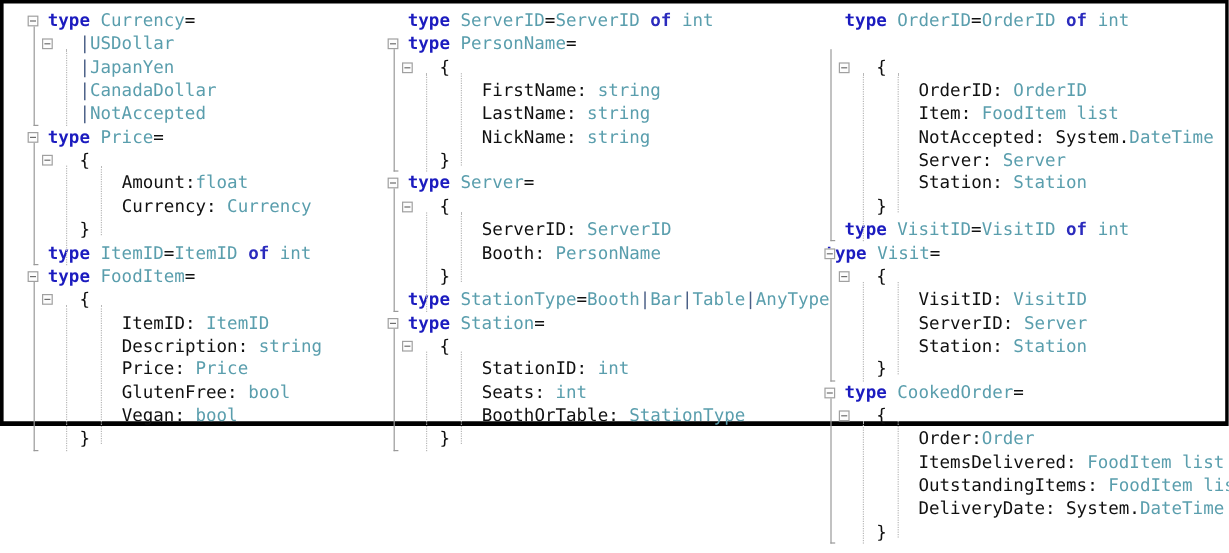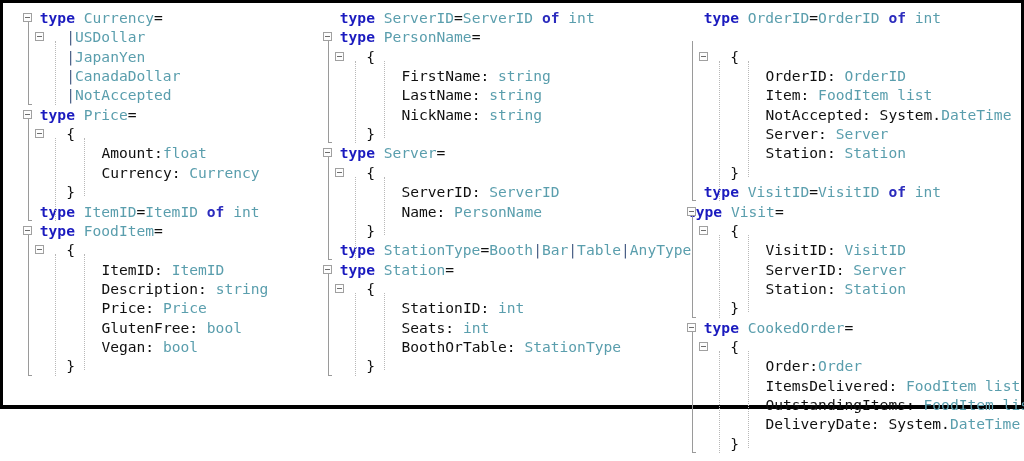--- a/index.html
+++ b/index.html
@@ -9,21 +9,21 @@
   }
   body {
     width: 1024px;
     height: 461px;
     overflow: hidden;
     font-family: "DejaVu Sans Mono", "Liberation Mono", monospace;
   }
   #editor {
     position: relative;
     width: 1024px;
-    height: 409px;
+    height: 355px;
     box-sizing: border-box;
     border: 3px solid #000000;
     border-bottom-width: 4px;
     background: #ffffff;
   }
   .column {
     position: absolute;
     top: 0;
     height: 100%;
   }
@@ -129,21 +129,21 @@
       <div class="line" style="position: absolute; left: 0px; top: 5px; width: 100%;"><span style="position: absolute; left: 30.8px;"><span class="kw">type</span><span class="plain"> </span><span class="ty">ServerID</span><span class="plain">=</span><span class="ty">ServerID</span><span class="plain"> </span><span class="kw2">of</span><span class="plain"> </span><span class="ty">int</span></span></div>
       <div class="line" style="position: absolute; left: 0px; top: 24.35px; width: 100%;"><span style="position: absolute; left: 30.8px;"><span class="kw">type</span><span class="plain"> </span><span class="ty">PersonName</span><span class="plain">=</span></span><span class="fold" style="left: 14px;"></span></div>
       <div class="line" style="position: absolute; left: 0px; top: 43.7px; width: 100%;"><span style="position: absolute; left: 57.2px;"><span class="brace">{</span></span><span class="fold" style="left: 26px;"></span></div>
       <div class="line" style="position: absolute; left: 0px; top: 63.05px; width: 100%;"><span style="position: absolute; left: 92.4px;"><span class="plain">FirstName: </span><span class="ty">string</span></span></div>
       <div class="line" style="position: absolute; left: 0px; top: 82.4px; width: 100%;"><span style="position: absolute; left: 92.4px;"><span class="plain">LastName: </span><span class="ty">string</span></span></div>
       <div class="line" style="position: absolute; left: 0px; top: 101.75px; width: 100%;"><span style="position: absolute; left: 92.4px;"><span class="plain">NickName: </span><span class="ty">string</span></span></div>
       <div class="line" style="position: absolute; left: 0px; top: 121.1px; width: 100%;"><span style="position: absolute; left: 57.2px;"><span class="brace">}</span></span></div>
       <div class="line" style="position: absolute; left: 0px; top: 140.45px; width: 100%;"><span style="position: absolute; left: 30.8px;"><span class="kw">type</span><span class="plain"> </span><span class="ty">Server</span><span class="plain">=</span></span><span class="fold" style="left: 14px;"></span></div>
       <div class="line" style="position: absolute; left: 0px; top: 159.8px; width: 100%;"><span style="position: absolute; left: 57.2px;"><span class="brace">{</span></span><span class="fold" style="left: 26px;"></span></div>
       <div class="line" style="position: absolute; left: 0px; top: 179.15px; width: 100%;"><span style="position: absolute; left: 92.4px;"><span class="plain">ServerID: </span><span class="ty">ServerID</span></span></div>
-      <div class="line" style="position: absolute; left: 0px; top: 198.5px; width: 100%;"><span style="position: absolute; left: 92.4px;"><span class="plain">Name: </span><span class="ty">PersonName</span></span></div>
+      <div class="line" style="position: absolute; left: 0px; top: 198.5px; width: 100%;"><span style="position: absolute; left: 92.4px;"><span class="plain">Booth: </span><span class="ty">PersonName</span></span></div>
       <div class="line" style="position: absolute; left: 0px; top: 217.85px; width: 100%;"><span style="position: absolute; left: 57.2px;"><span class="brace">}</span></span></div>
       <div class="line" style="position: absolute; left: 0px; top: 237.2px; width: 100%;"><span style="position: absolute; left: 30.8px;"><span class="kw">type</span><span class="plain"> </span><span class="ty">StationType</span><span class="plain">=</span><span class="ty">Booth</span><span class="pipe">|</span><span class="ty">Bar</span><span class="pipe">|</span><span class="ty">Table</span><span class="pipe">|</span><span class="ty">AnyType</span></span></div>
       <div class="line" style="position: absolute; left: 0px; top: 256.55px; width: 100%;"><span style="position: absolute; left: 30.8px;"><span class="kw">type</span><span class="plain"> </span><span class="ty">Station</span><span class="plain">=</span></span><span class="fold" style="left: 14px;"></span></div>
       <div class="line" style="position: absolute; left: 0px; top: 275.9px; width: 100%;"><span style="position: absolute; left: 57.2px;"><span class="brace">{</span></span><span class="fold" style="left: 26px;"></span></div>
       <div class="line" style="position: absolute; left: 0px; top: 314.6px; width: 100%;"><span style="position: absolute; left: 92.4px;"><span class="plain">Seats: </span><span class="ty">int</span></span></div>
       <div class="line" style="position: absolute; left: 0px; top: 295.25px; width: 100%;"><span style="position: absolute; left: 92.4px;"><span class="plain">StationID: </span><span class="ty">int</span></span></div>
       <div class="line" style="position: absolute; left: 0px; top: 333.95px; width: 100%;"><span style="position: absolute; left: 92.4px;"><span class="plain">BoothOrTable: </span><span class="ty">StationType</span></span></div>
       <div class="line" style="position: absolute; left: 0px; top: 353.3px; width: 100%;"><span style="position: absolute; left: 57.2px;"><span class="brace">}</span></span></div>
       <div class="rail" style="left: 18.5px; top: 38.35px; height: 102.1px;">
         <span class="foot"></span>

